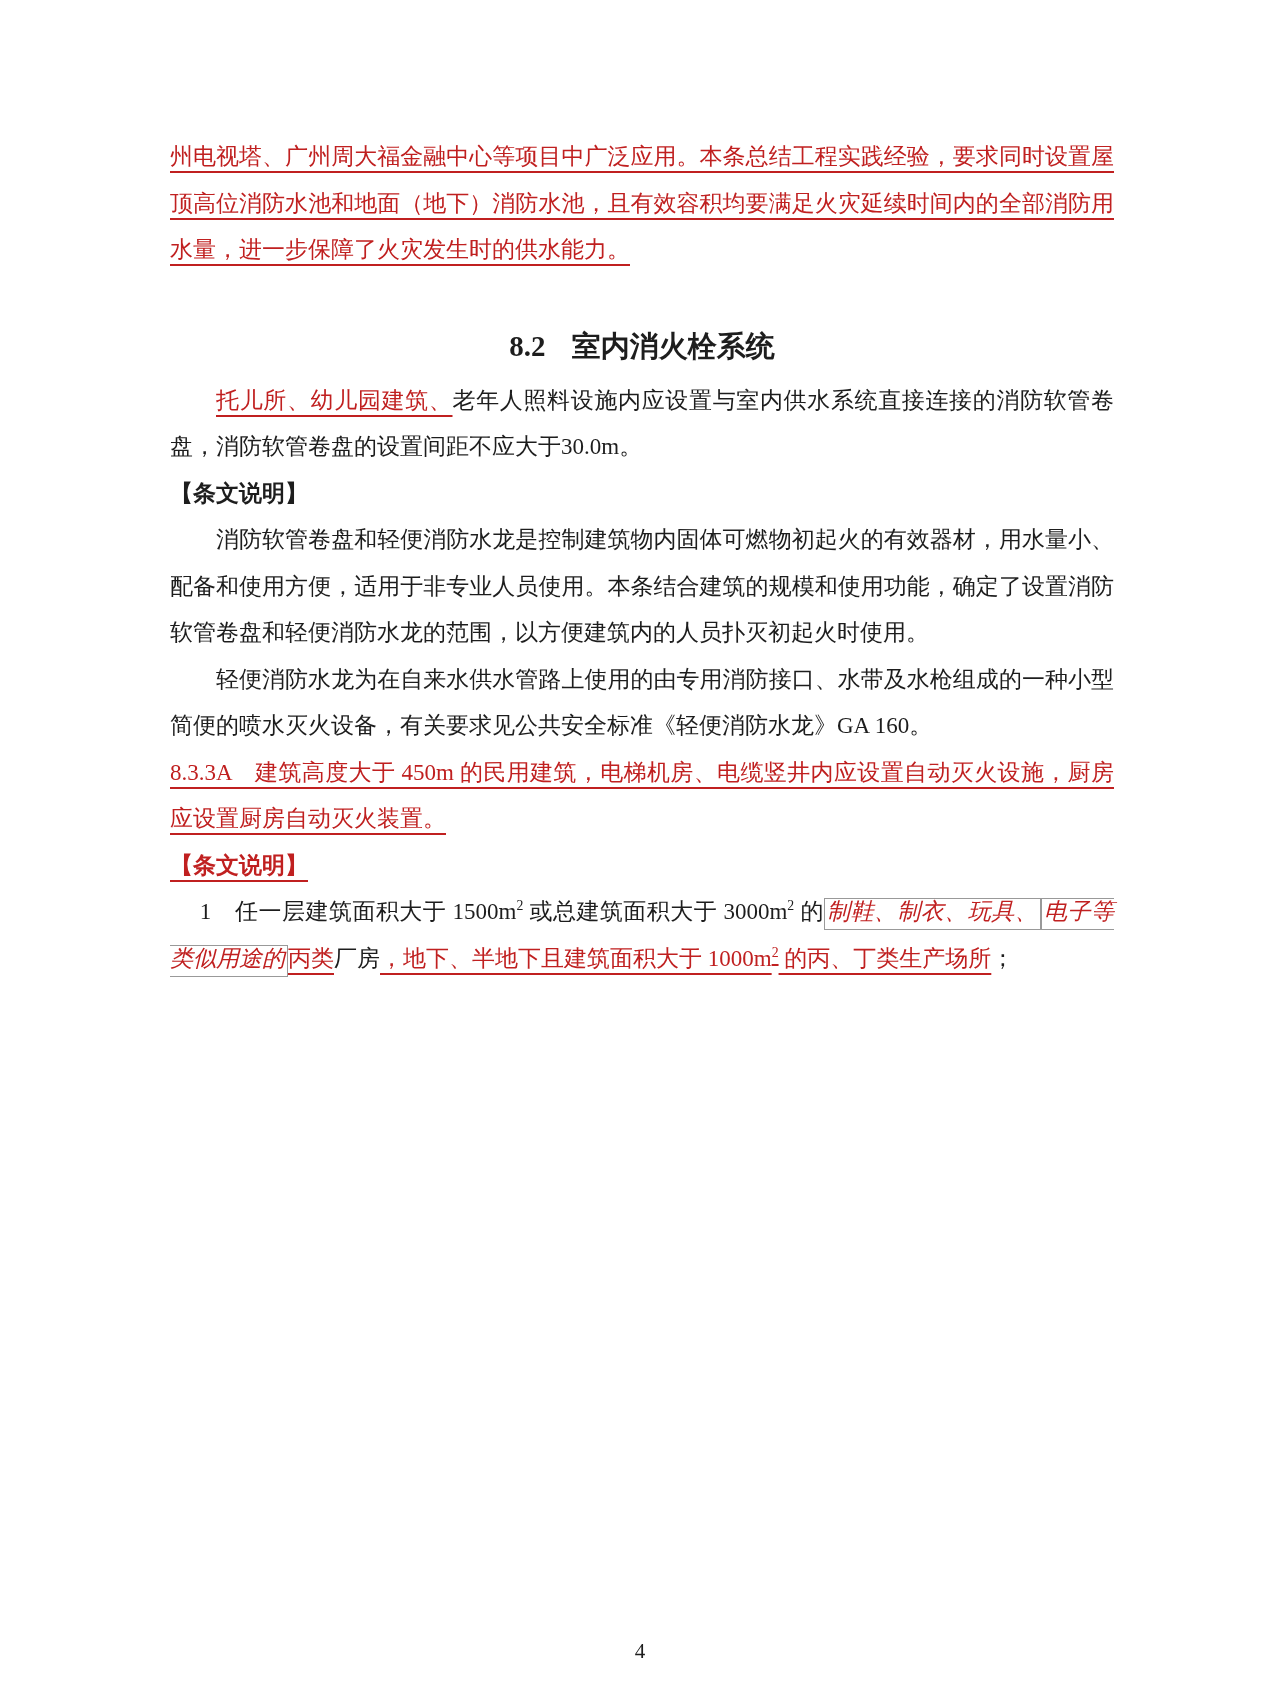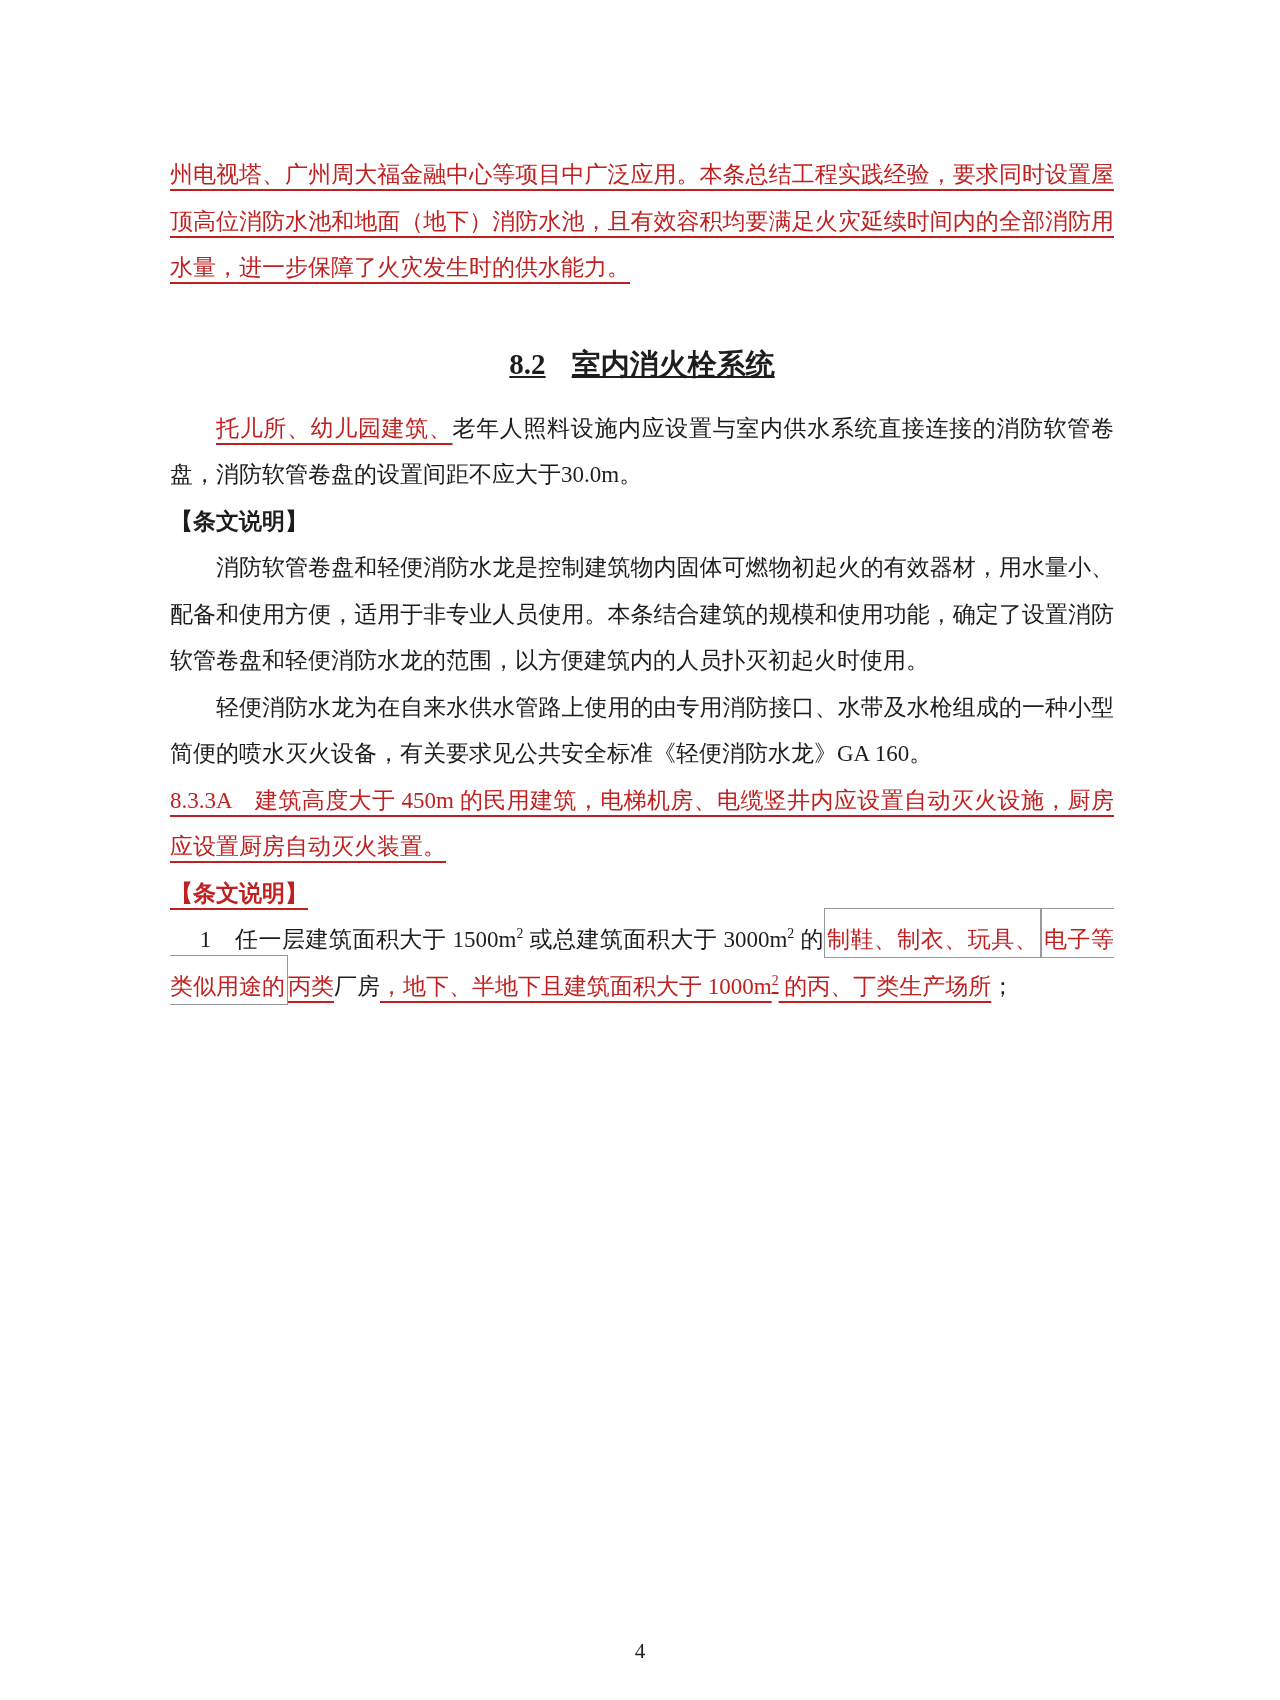--- a/index.html
+++ b/index.html
@@ -13,21 +13,21 @@
   body{
     background:var(--page-bg);
     position:relative;
     overflow:hidden;
     font-family:"Liberation Serif","DejaVu Serif",serif;
     color:var(--ink);
   }
   .content{
     position:absolute;
     left:170px;
-    top:152px;
+    top:134px;
     width:944px;
     font-size:23px;
     line-height:46.5px;
     text-align:justify;
   }
   .para{margin:0;}
   .para.indent{text-indent:2em;}
   .run{white-space:pre-wrap;}
   .k{color:var(--ink);}
   .kb{color:var(--ink);font-weight:bold;}
@@ -42,35 +42,36 @@
     color:var(--red);
     font-weight:bold;
     text-decoration:underline;
     text-decoration-color:var(--red);
     text-decoration-thickness:2px;
     text-underline-offset:7px;
   }
   .rbox{
     color:var(--red);
     border:1px solid var(--box-border);
-    padding:18px 2px 5px 2px;
+    padding:0 2px 5px 2px;
+    font-style:italic;
   }
   sup.run{
     vertical-align:super;
     font-size:60%;
     line-height:0;
   }
   .heading{
     text-align:center;
     font-weight:bold;
     font-size:29px;
     line-height:40px;
     text-indent:0;
   }
-  .heading.h82{margin:52px 0 22px 0;text-decoration:underline;}
+  .heading.h82{margin:52px 0 12px 0;}
   .heading.h84{margin:4px 0 26px 0;}
   .heading .hnum{font-weight:bold;}
   .heading .htitle{margin-left:0.9em;font-weight:bold;}
   .footer{
     position:absolute;
     top:1636px;
     left:0;
     width:1280px;
     text-align:center;
     font-size:21px;

